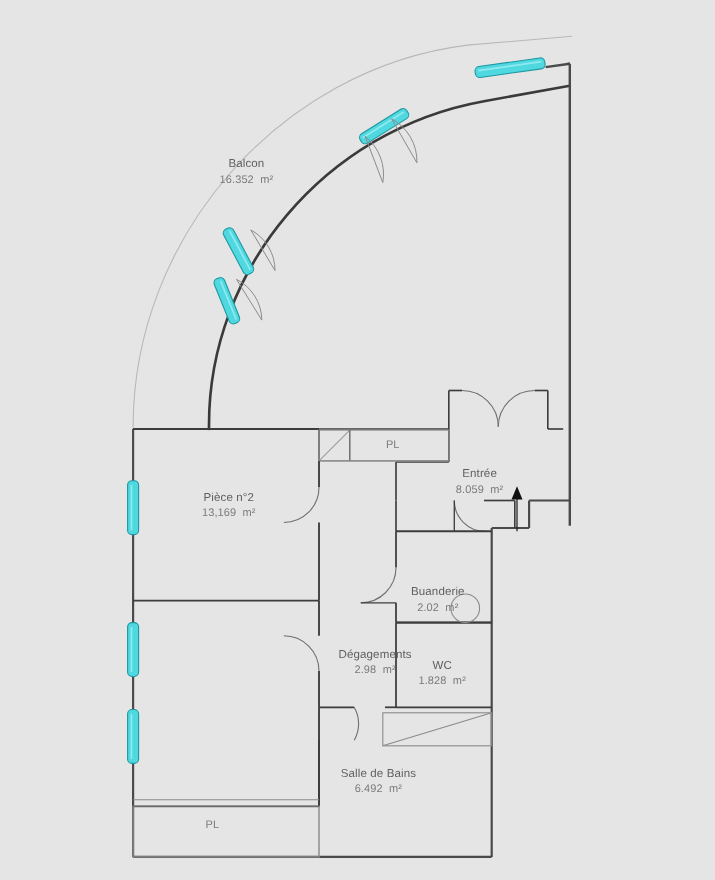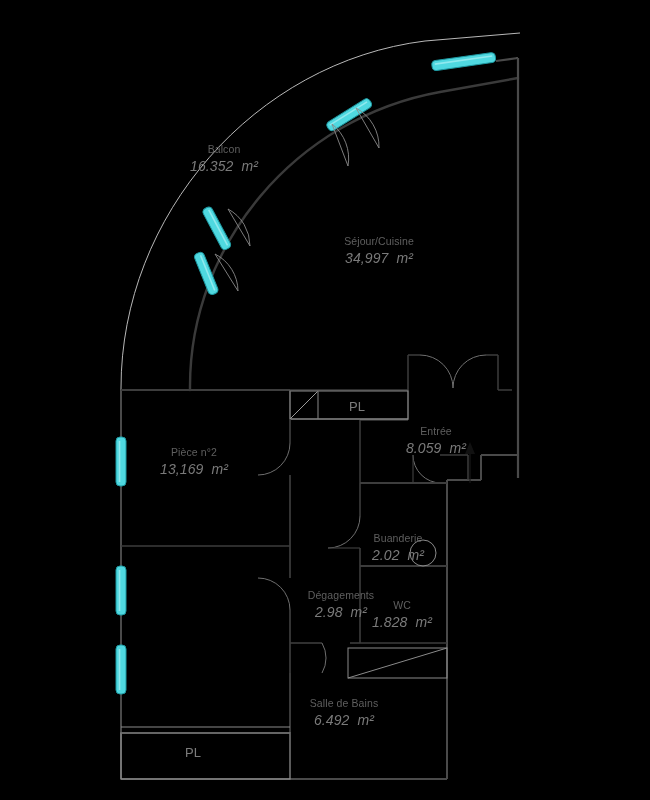--- a/index.html
+++ b/index.html
@@ -11,21 +11,21 @@
   body {
     width: 650px;
     height: 800px;
     overflow: hidden;
     font-family: "Liberation Sans", sans-serif;
   }
   #plan-root {
     position: relative;
     width: 650px;
     height: 800px;
-    background: #000000;
+    background: #e5e5e5;
   }
   svg#plan-svg {
     position: absolute;
     left: 0;
     top: 0;
     width: 650px;
     height: 800px;
     display: block;
   }
   .room-label {
@@ -38,31 +38,30 @@
     user-select: none;
   }
   .room-label .rl-name {
     display: block;
     font-size: 10.5px;
     color: #5f5f5f;
     letter-spacing: 0.1px;
   }
   .room-label .rl-area {
     display: block;
-    font-size: 14px;
+    font-size: 10px;
     color: #7a7a7a;
     margin-top: 1px;
     letter-spacing: 0.1px;
-    font-style: italic;
   }
   .closet-label {
     position: absolute;
     text-align: center;
     color: #7c7c7c;
-    font-size: 13px;
+    font-size: 10px;
     font-family: "Liberation Sans", sans-serif;
     white-space: nowrap;
     user-select: none;
   }
   .watermark {
     position: absolute;
     left: 0;
     top: 368px;
     width: 650px;
     text-align: center;
@@ -274,31 +273,27 @@
 
   </svg>
 
   <div class="watermark">&nbsp;</div>
 
   <div class="room-label" style="left:174px; top:142px; width:100px;">
     <span class="rl-name">Balcon</span>
     <span class="rl-area"><span>16.352</span>&nbsp;&nbsp;<span>m²</span></span>
   </div>
 
-  <div class="room-label" style="left:319px; top:234px; width:120px;">
-    <span class="rl-name">Séjour/Cuisine</span>
-    <span class="rl-area"><span>34,997</span>&nbsp;&nbsp;<span>m²</span></span>
-  </div>
 
   <div class="room-label" style="left:391px; top:424px; width:90px;">
     <span class="rl-name">Entrée</span>
     <span class="rl-area"><span>8.059</span>&nbsp;&nbsp;<span>m²</span></span>
   </div>
 
-  <div class="room-label" style="left:144px; top:445px; width:100px;">
+  <div class="room-label" style="left:158px; top:445px; width:100px;">
     <span class="rl-name">Pièce n°2</span>
     <span class="rl-area"><span>13,169</span>&nbsp;&nbsp;<span>m²</span></span>
   </div>
 
 
   <div class="room-label" style="left:353px; top:507px; width:90px;margin-top:24px;">
     <span class="rl-name">Buanderie</span>
     <span class="rl-area"><span>2.02</span>&nbsp;&nbsp;<span>m²</span></span>
   </div>
 

